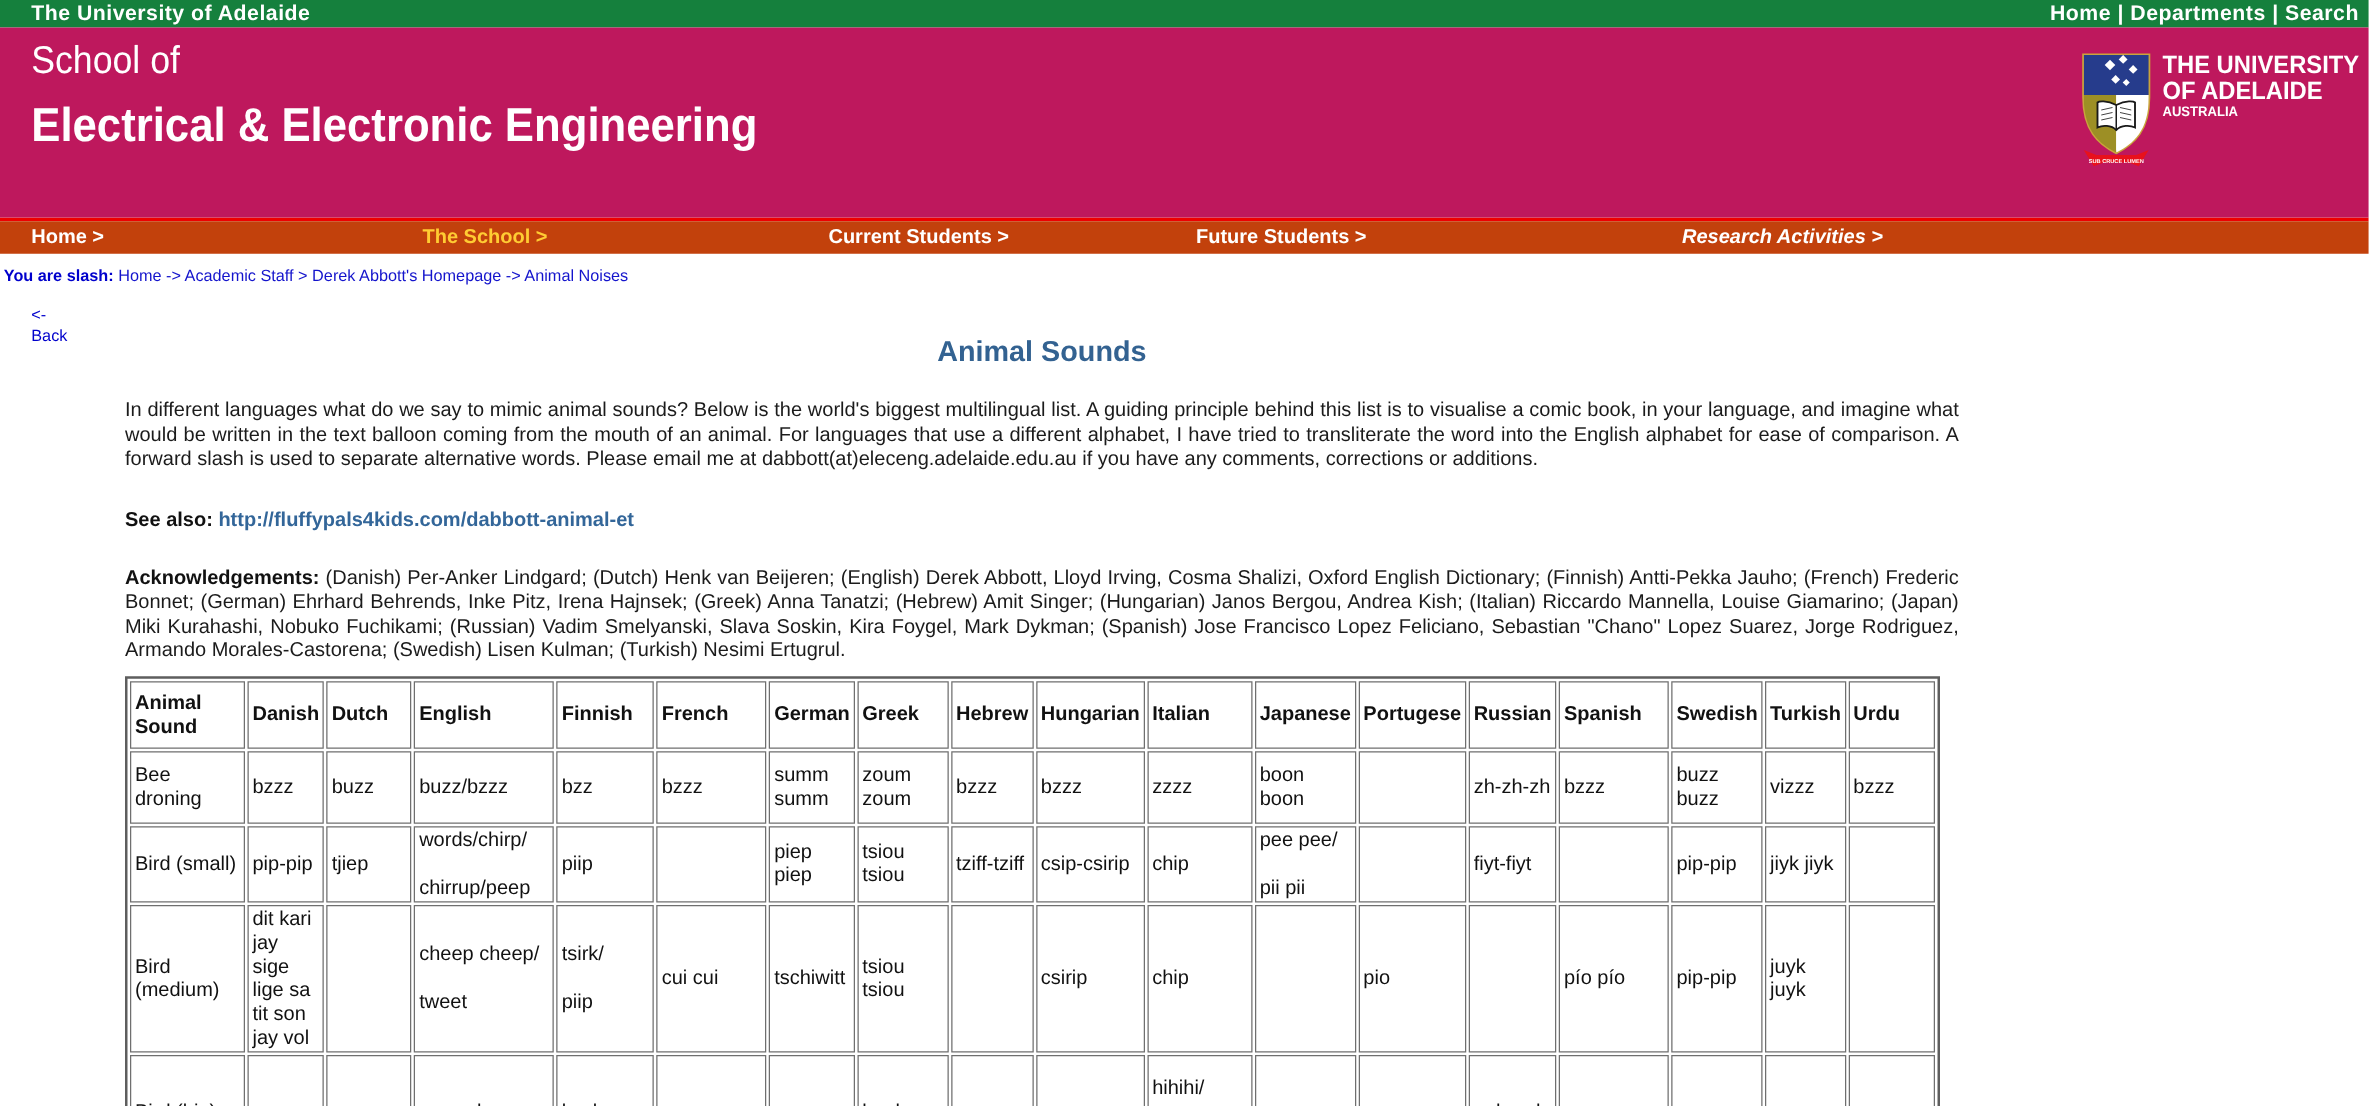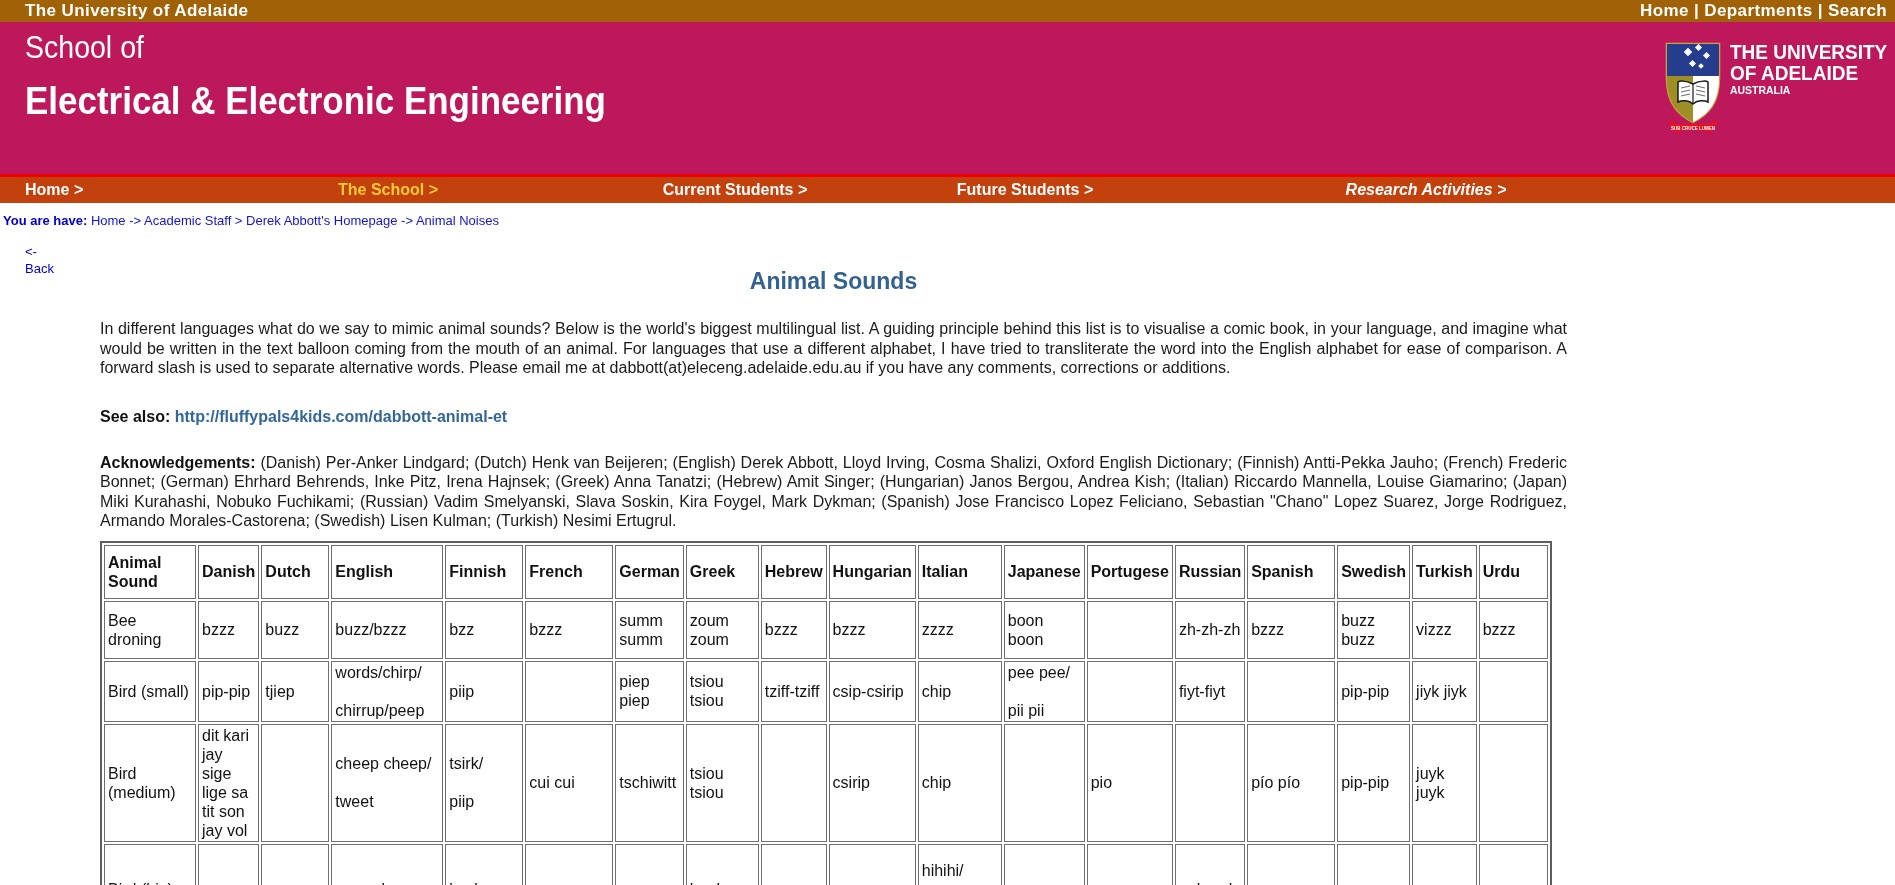--- a/index.html
+++ b/index.html
@@ -1,21 +1,21 @@
 <!DOCTYPE html>
 <html><head>
 <meta charset="utf-8">
 <style>
   html,body{margin:0;padding:0;}
   body{
     width:1895px;height:885px;overflow:hidden;position:relative;
     background:#ffffff;font-family:"Liberation Sans","DejaVu Sans",sans-serif;
   }
   
-  .topbar{position:relative;height:22px;background:#a16207;color:#fff;overflow:hidden;}
+  .topbar{position:relative;height:22px;background:#15803d;color:#fff;overflow:hidden;}
   .topbar-title{position:absolute;left:25px;top:0;line-height:22px;font-size:17px;font-weight:bold;white-space:nowrap;letter-spacing:.4px;}
   .topbar-links{position:absolute;left:1640px;top:0;line-height:22px;font-size:17px;font-weight:bold;white-space:nowrap;letter-spacing:.4px;}
   .topbar-links a{color:#fff;text-decoration:none;cursor:pointer;}
   
   .banner{position:relative;height:152px;background:#be185d;overflow:hidden;}
   .banner-line1{position:absolute;left:25px;top:8px;color:#fff;font-size:31px;transform:scaleX(.92);transform-origin:left top;white-space:nowrap;}
   .banner-line2{position:absolute;left:25px;top:58px;color:#fff;font-size:38px;font-weight:bold;transform:scaleX(.92);transform-origin:left top;white-space:nowrap;}
   .crest{position:absolute;left:1663px;top:18px;}
   .logo-text{position:absolute;left:1730px;top:20px;color:#fff;transform:scaleX(.95);transform-origin:left top;white-space:nowrap;}
   .logo-text .l1,.logo-text .l2{font-size:20px;font-weight:bold;line-height:21px;}
@@ -112,21 +112,21 @@
 
 <div class="navbar">
     <a class="nav-item n0">Home &gt;</a>
     <a class="nav-item n1 active">The School &gt;</a>
     <a class="nav-item n2">Current Students &gt;</a>
     <a class="nav-item n3">Future Students &gt;</a>
     <a class="nav-item n4">Research Activities &gt;</a>
   </div>
 
 <div class="breadcrumb">
-  <b>You are have:</b>
+  <b>You are slash:</b>
   <span> <a class="crumb-link">Home</a><span class="crumb-sep"> -&gt; </span><a class="crumb-link">Academic Staff</a><span class="crumb-sep"> &gt; </span><a class="crumb-link">Derek Abbott's Homepage</a><span class="crumb-sep"> -&gt; </span><a class="crumb-link">Animal Noises</a></span>
 </div>
 
 <a class="back"><span>&lt;-</span><br><span>Back</span></a>
 
 <div class="main">
   <h1 class="page-title">Animal Sounds</h1>
 
   <p class="intro">In different languages what do we say to mimic animal sounds? Below is the world's biggest multilingual list. A guiding principle behind this list is to visualise a comic book, in your language, and imagine what would be written in the text balloon coming from the mouth of an animal. For languages that use a different alphabet, I have tried to transliterate the word into the English alphabet for ease of comparison. A forward slash is used to separate alternative words. Please email me at dabbott(at)eleceng.adelaide.edu.au if you have any comments, corrections or additions.</p>
 

